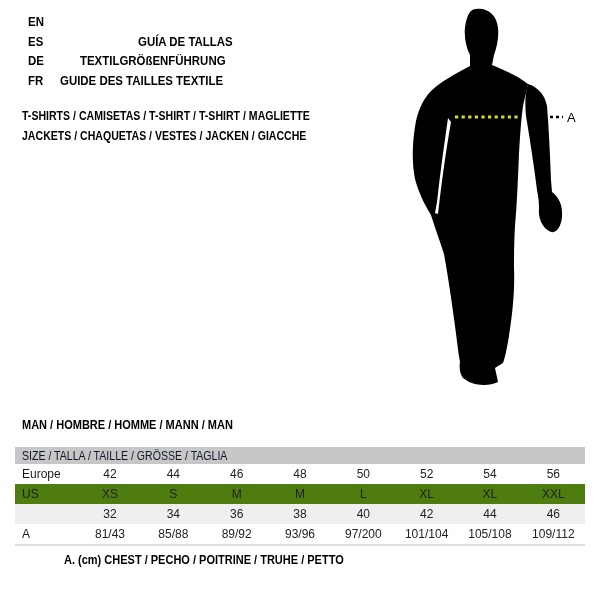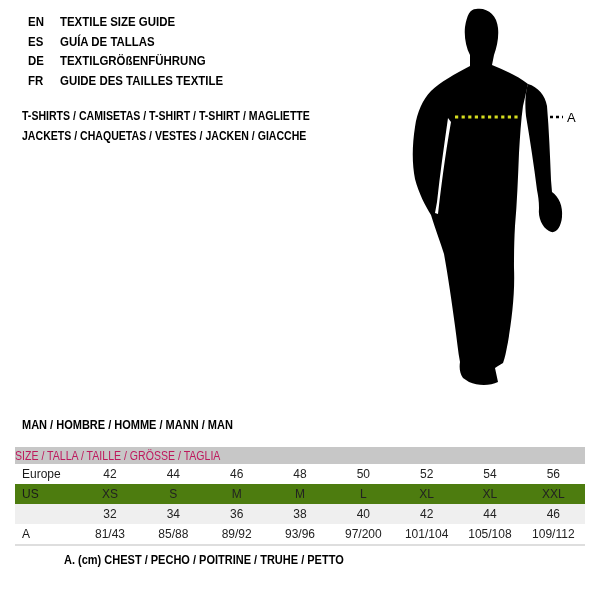--- a/index.html
+++ b/index.html
@@ -2,50 +2,49 @@
 <html><head>
 <meta charset="utf-8">
 <style>
   html,body{margin:0;padding:0;background:#fff;}
   body{width:600px;height:600px;position:relative;overflow:hidden;
        font-family:"Liberation Sans",sans-serif;color:#000;}
   .cond{display:inline-block;transform:scaleX(0.88);transform-origin:0 50%;white-space:nowrap;}
 
   
   .lang-list{position:absolute;left:28px;top:12px;font-size:13px;font-weight:bold;line-height:19.5px;}
-  .lang-row{display:flex;}
+  .lang-row{display:flex;justify-content:space-between;}
   .lang-code{display:inline-block;width:32px;}
 
   
   .categories{position:absolute;left:22px;top:106px;font-size:12px;font-weight:bold;line-height:20px;}
 
   
   .figure-wrap{position:absolute;left:402px;top:8px;width:178px;height:382px;}
   .figure-wrap svg{display:block;width:178px;height:382px;}
 
   
   .section-title{position:absolute;left:22px;top:415px;font-size:12.5px;font-weight:bold;line-height:20px;}
 
   
   .size-table{position:absolute;left:15px;top:447px;width:570px;border-collapse:collapse;
               font-size:12px;table-layout:fixed;border-bottom:2px solid #dedede;}
   .size-table td{padding:0;height:20px;vertical-align:middle;text-align:center;color:#222;}
   .size-table td.lbl{width:60px;text-align:left;padding-left:7px;color:#1a1a1a;}
-  .size-table tr.hdr td{height:17px;text-align:left;font-size:12px;color:#be185d;}
+  .size-table tr.hdr td{height:17px;text-align:left;padding-left:7px;font-size:12px;color:#0f172a;}
 
   
   .footnote{position:absolute;left:22px;top:550px;font-size:12.5px;font-weight:bold;line-height:20px;margin-left:42px;}
 </style>
 </head>
 <body>
 
 <div class="lang-list">
     <div class="lang-row">
       <span class="lang-code"><span class="cond">EN</span></span>
-      <span><span class="cond">TEXTILE SIZE GUIDE</span></span>
     </div>
     <div class="lang-row">
       <span class="lang-code"><span class="cond">ES</span></span>
       <span><span class="cond">GUÍA DE TALLAS</span></span>
     </div>
     <div class="lang-row">
       <span class="lang-code"><span class="cond">DE</span></span>
       <span><span class="cond">TEXTILGRÖßENFÜHRUNG</span></span>
     </div>
     <div class="lang-row">

